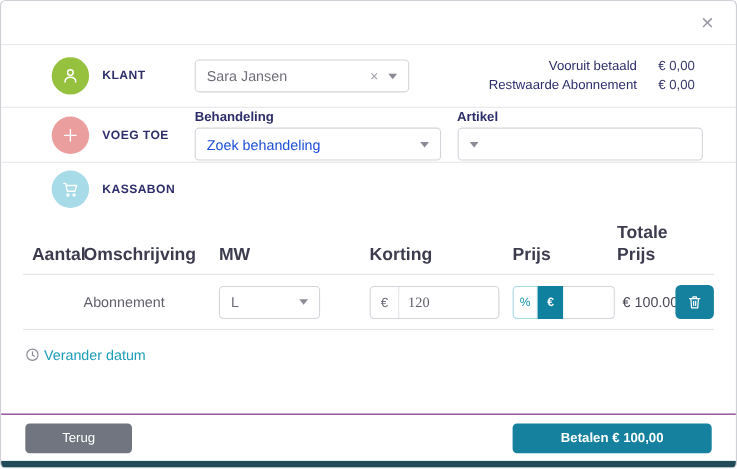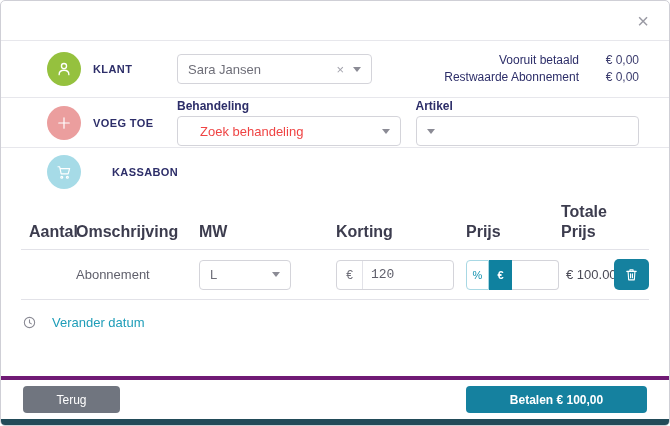--- a/index.html
+++ b/index.html
@@ -26,59 +26,59 @@
   .combo{ height:30px; background:#fff; border:1px solid #d4d4da; border-radius:4px;
     display:flex; align-items:center; padding:0 10px; font-size:13px; color:#6e6e78; cursor:pointer; }
   .customer-combo{ width:195px; }
   .combo .grow{ flex:1 1 auto; overflow:hidden; white-space:nowrap; }
   .clear-x{ color:#a2a2ac; font-size:13px; margin-right:9px; }
   .caret{ width:0; height:0; border-left:4px solid transparent; border-right:4px solid transparent;
     border-top:5px solid #8b8b95; flex:0 0 auto; }
   .klant-summary{ margin-left:auto; padding-right:30px; }
   .sum-row{ display:flex; justify-content:flex-end; align-items:baseline; line-height:17px; }
   .sum-label{ font-size:12px; font-weight:normal; color:#2d2e69; }
-  .sum-value{ font-size:12px; color:#3c3d6e; width:48px; text-align:right; margin-left:12px; }
+  .sum-value{ font-size:12px; color:#3c3d6e; width:48px; text-align:center; margin-left:12px; }
   
   .sec-voegtoe{ height:50px; flex:0 0 50px; border-bottom:1px solid #e7e7ec; }
   .fields{ display:flex; flex:1 1 auto; gap:15px; padding-right:30px; }
   .field{ flex:1 1 0; display:flex; flex-direction:column; }
   .field-label{ font-size:12px; font-weight:bold; color:#2d2e69; margin-bottom:3px; }
-  .placeholder{ color:#ef4444;margin-left:12px; }
-  
-  .sec-kassabon{ height:48px; flex:0 0 48px;gap:19px; }
+  .placeholder{ color:#1d4ed8; }
+  
+  .sec-kassabon{ height:48px; flex:0 0 48px; }
   
   .tbl{ margin:0 20px; }
   .tbl-grid{ display:grid; grid-template-columns:47px 123px 137px 130px 95px 52px 1fr;
     padding-left:8px; align-items:center; }
   .tbl-head{ border-bottom:1px solid #e2e2e8; padding-bottom:7px; padding-top:6px; align-items:end; }
   .th{ font-size:16px; font-weight:bold; color:#3c3c4e; line-height:1.25; }
   .tbl-row{ height:50px; border-bottom:1px solid #e2e2e8; }
   .td{ font-size:13px; color:#5f5f6b; }
   .mw-combo{ width:92px; }
   .price-group{ width:118px; height:30px; border:1px solid #d4d4da; border-radius:4px;
     display:flex; align-items:center; overflow:hidden; background:#fff; }
   .price-cur{ width:26px; text-align:center; font-size:12px; color:#6e6e78;
     border-right:1px solid #e2e2e8; align-self:stretch; display:flex; align-items:center; justify-content:center; }
   .price-group input{ border:0; outline:none; width:88px; padding:0 8px; font-size:13px;
-    color:#5f5f6b; font-family:Liberation Mono, monospace; }
+    color:#5f5f6b; font-family:Liberation Serif, serif; }
   .korting-group{ display:flex; align-items:center; }
   .unit-btn{ width:23px; height:30px; font-size:11px; display:flex; align-items:center;
     justify-content:center; cursor:pointer; }
   .unit-pct{ background:#fff; color:#1593b0; border:1px solid #a8d8e4; border-radius:4px 0 0 4px; }
   .unit-eur{ background:#0f819f; color:#fff; border:1px solid #0f819f; font-weight:bold; }
   .korting-group input{ width:44px; height:30px; border:1px solid #d4d4da; border-left:0;
     border-radius:0 4px 4px 0; outline:none; padding:0 23px; font-size:13px; color:#5f5f6b; font-family:inherit; }
   .total-cell{ font-size:13px; color:#4a4a56; padding-left:5px; white-space:nowrap; }
   .trash-btn{ margin-left:auto; width:35px; height:31px; background:#15819f; border:none;
     border-radius:5px; display:flex; align-items:center; justify-content:center; cursor:pointer; }
   
-  .verander{ display:flex; align-items:center; gap:16px; margin:15px 0 0 22px;
+  .verander{ display:flex; align-items:center; gap:4px; margin:15px 0 0 22px;
     font-size:13px; color:#1e9db8; cursor:pointer; width:fit-content; }
   
-  .dlg-footer{ margin-top:auto; border-top:4px solid #701a75; height:43px; flex:0 0 43px;
+  .dlg-footer{ margin-top:auto; border-top:1px solid #701a75; height:43px; flex:0 0 43px;
     display:flex; align-items:center; justify-content:space-between; padding:0 22px; }
   .btn{ border:none; border-radius:4px; height:27px; font-size:12px; color:#fff;
     cursor:pointer; font-family:inherit; }
   .btn-terug{ background:#70757f; width:97px; }
   .btn-betalen{ background:#15819f; width:181px; font-weight:bold; }
   .bottom-strip{ height:6px; flex:0 0 6px; background:#224b59; }
   svg{ display:block; }
 </style>
 </head>
 <body>

